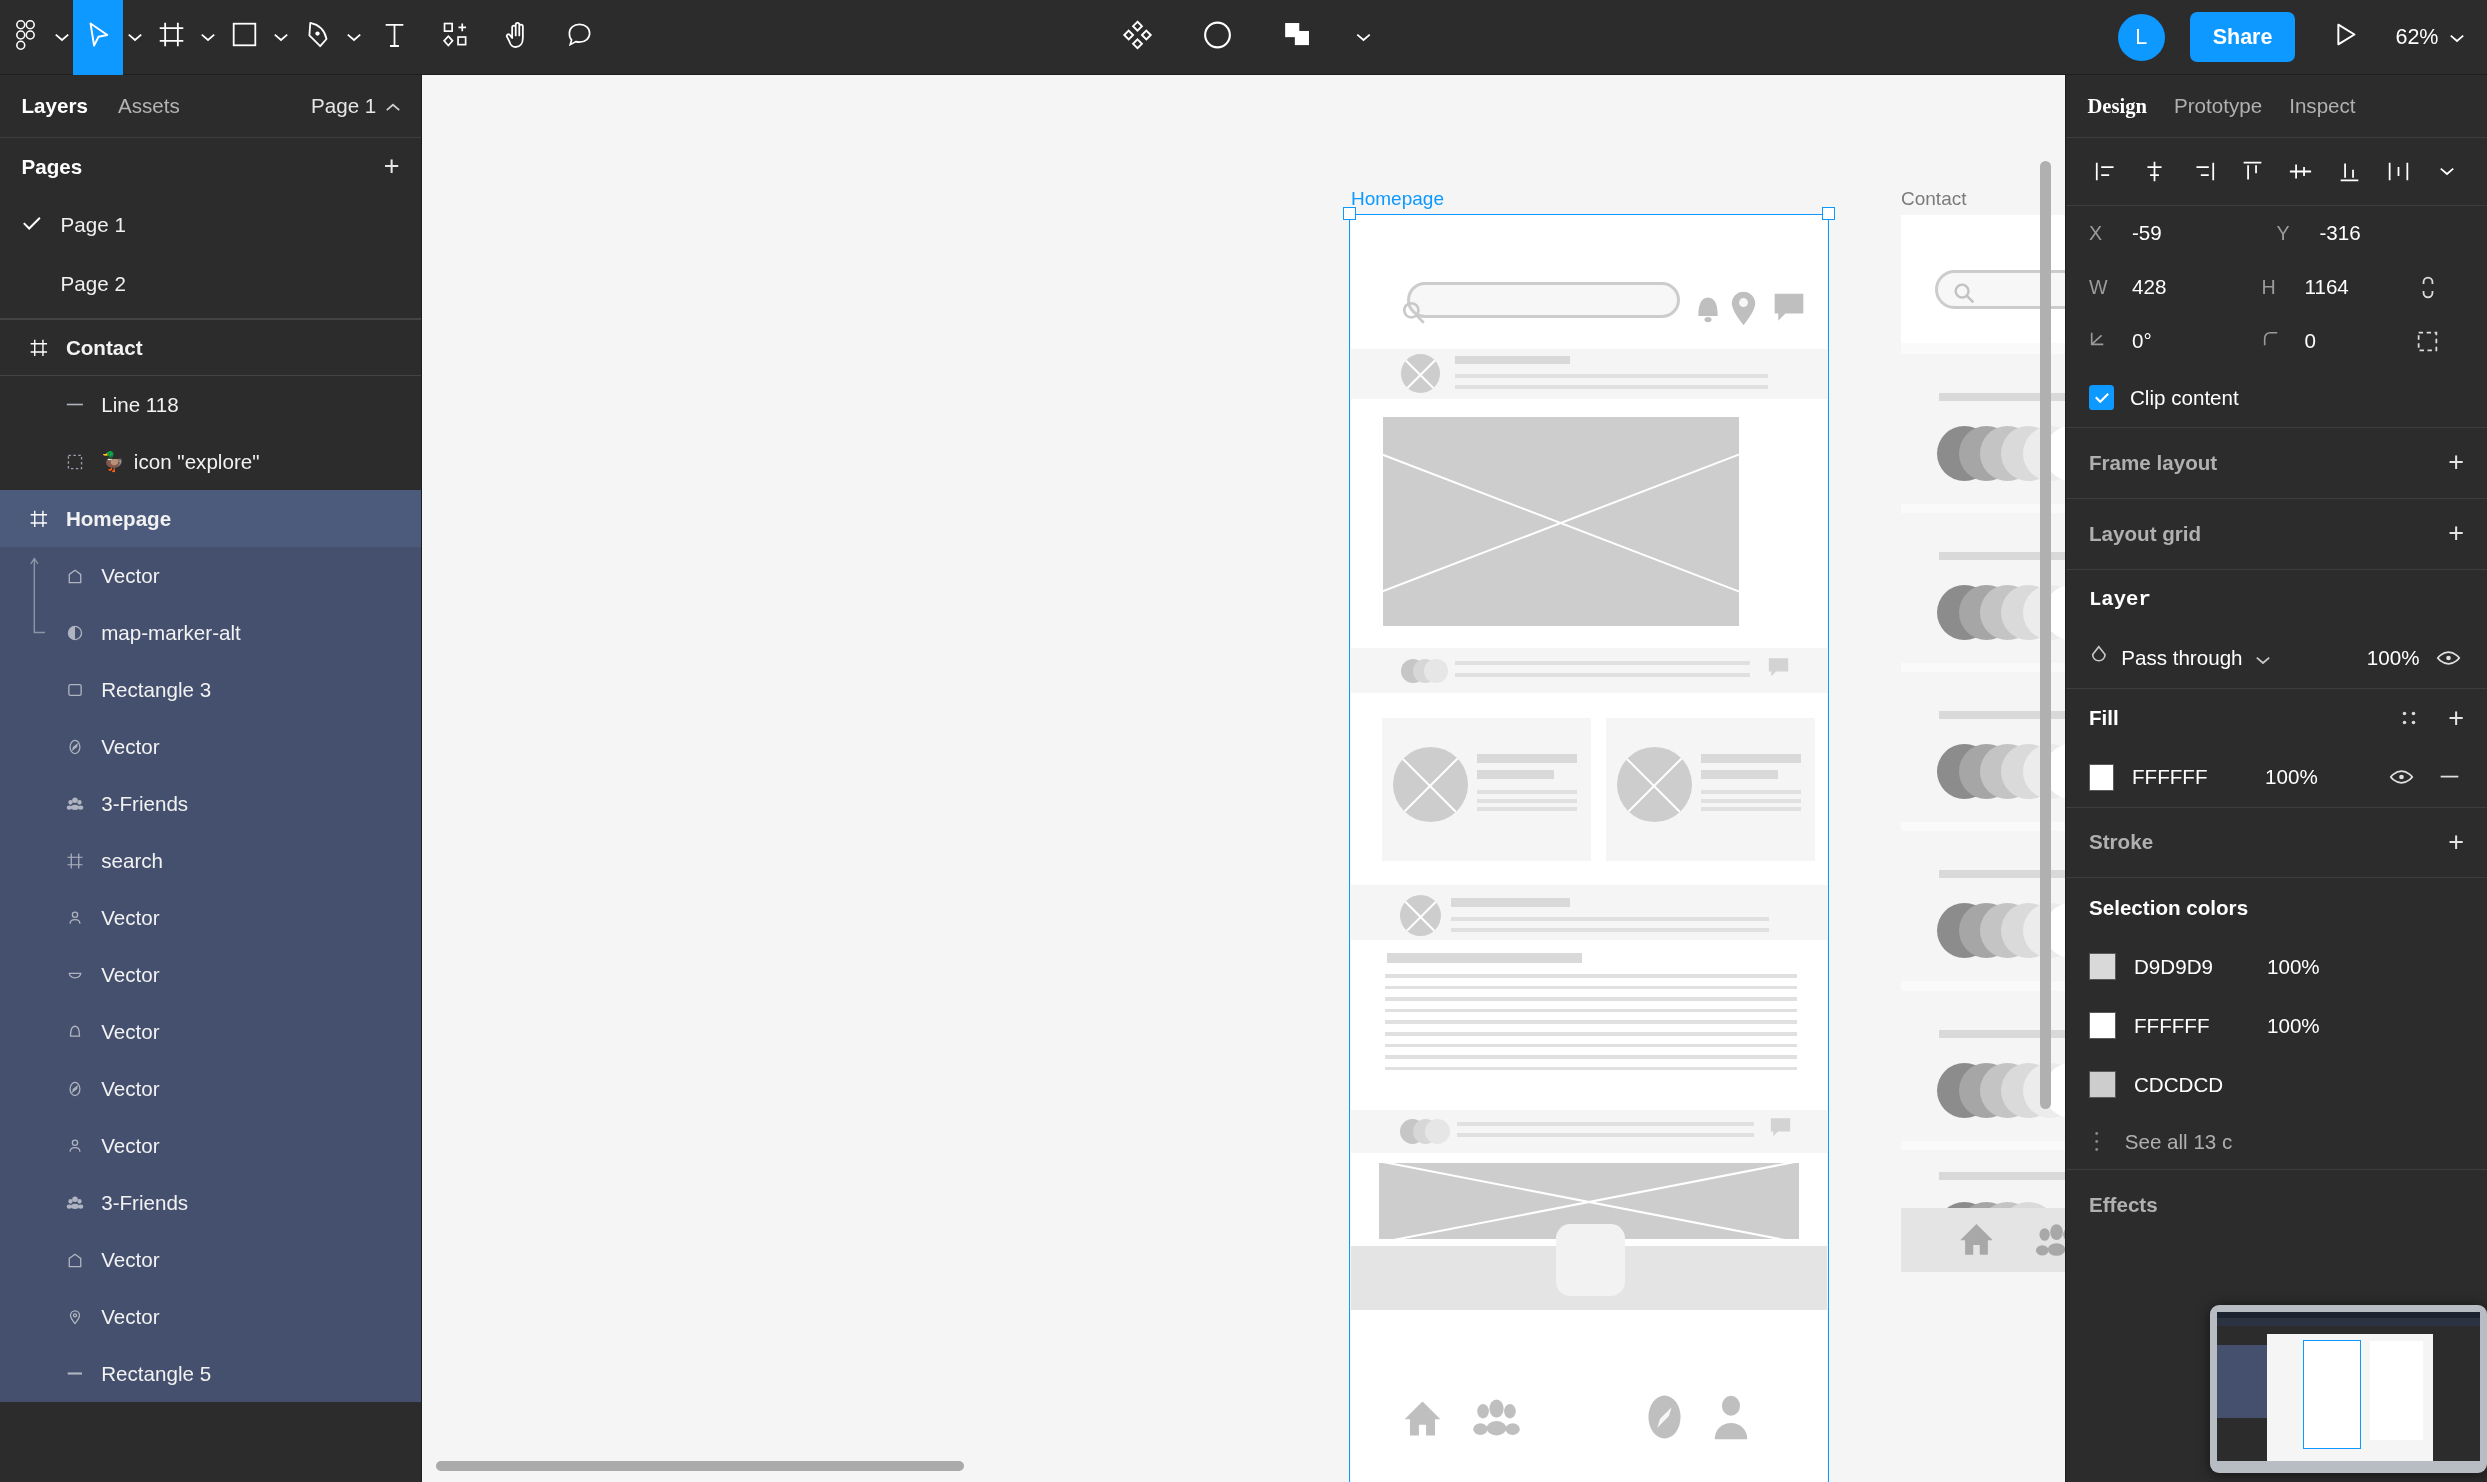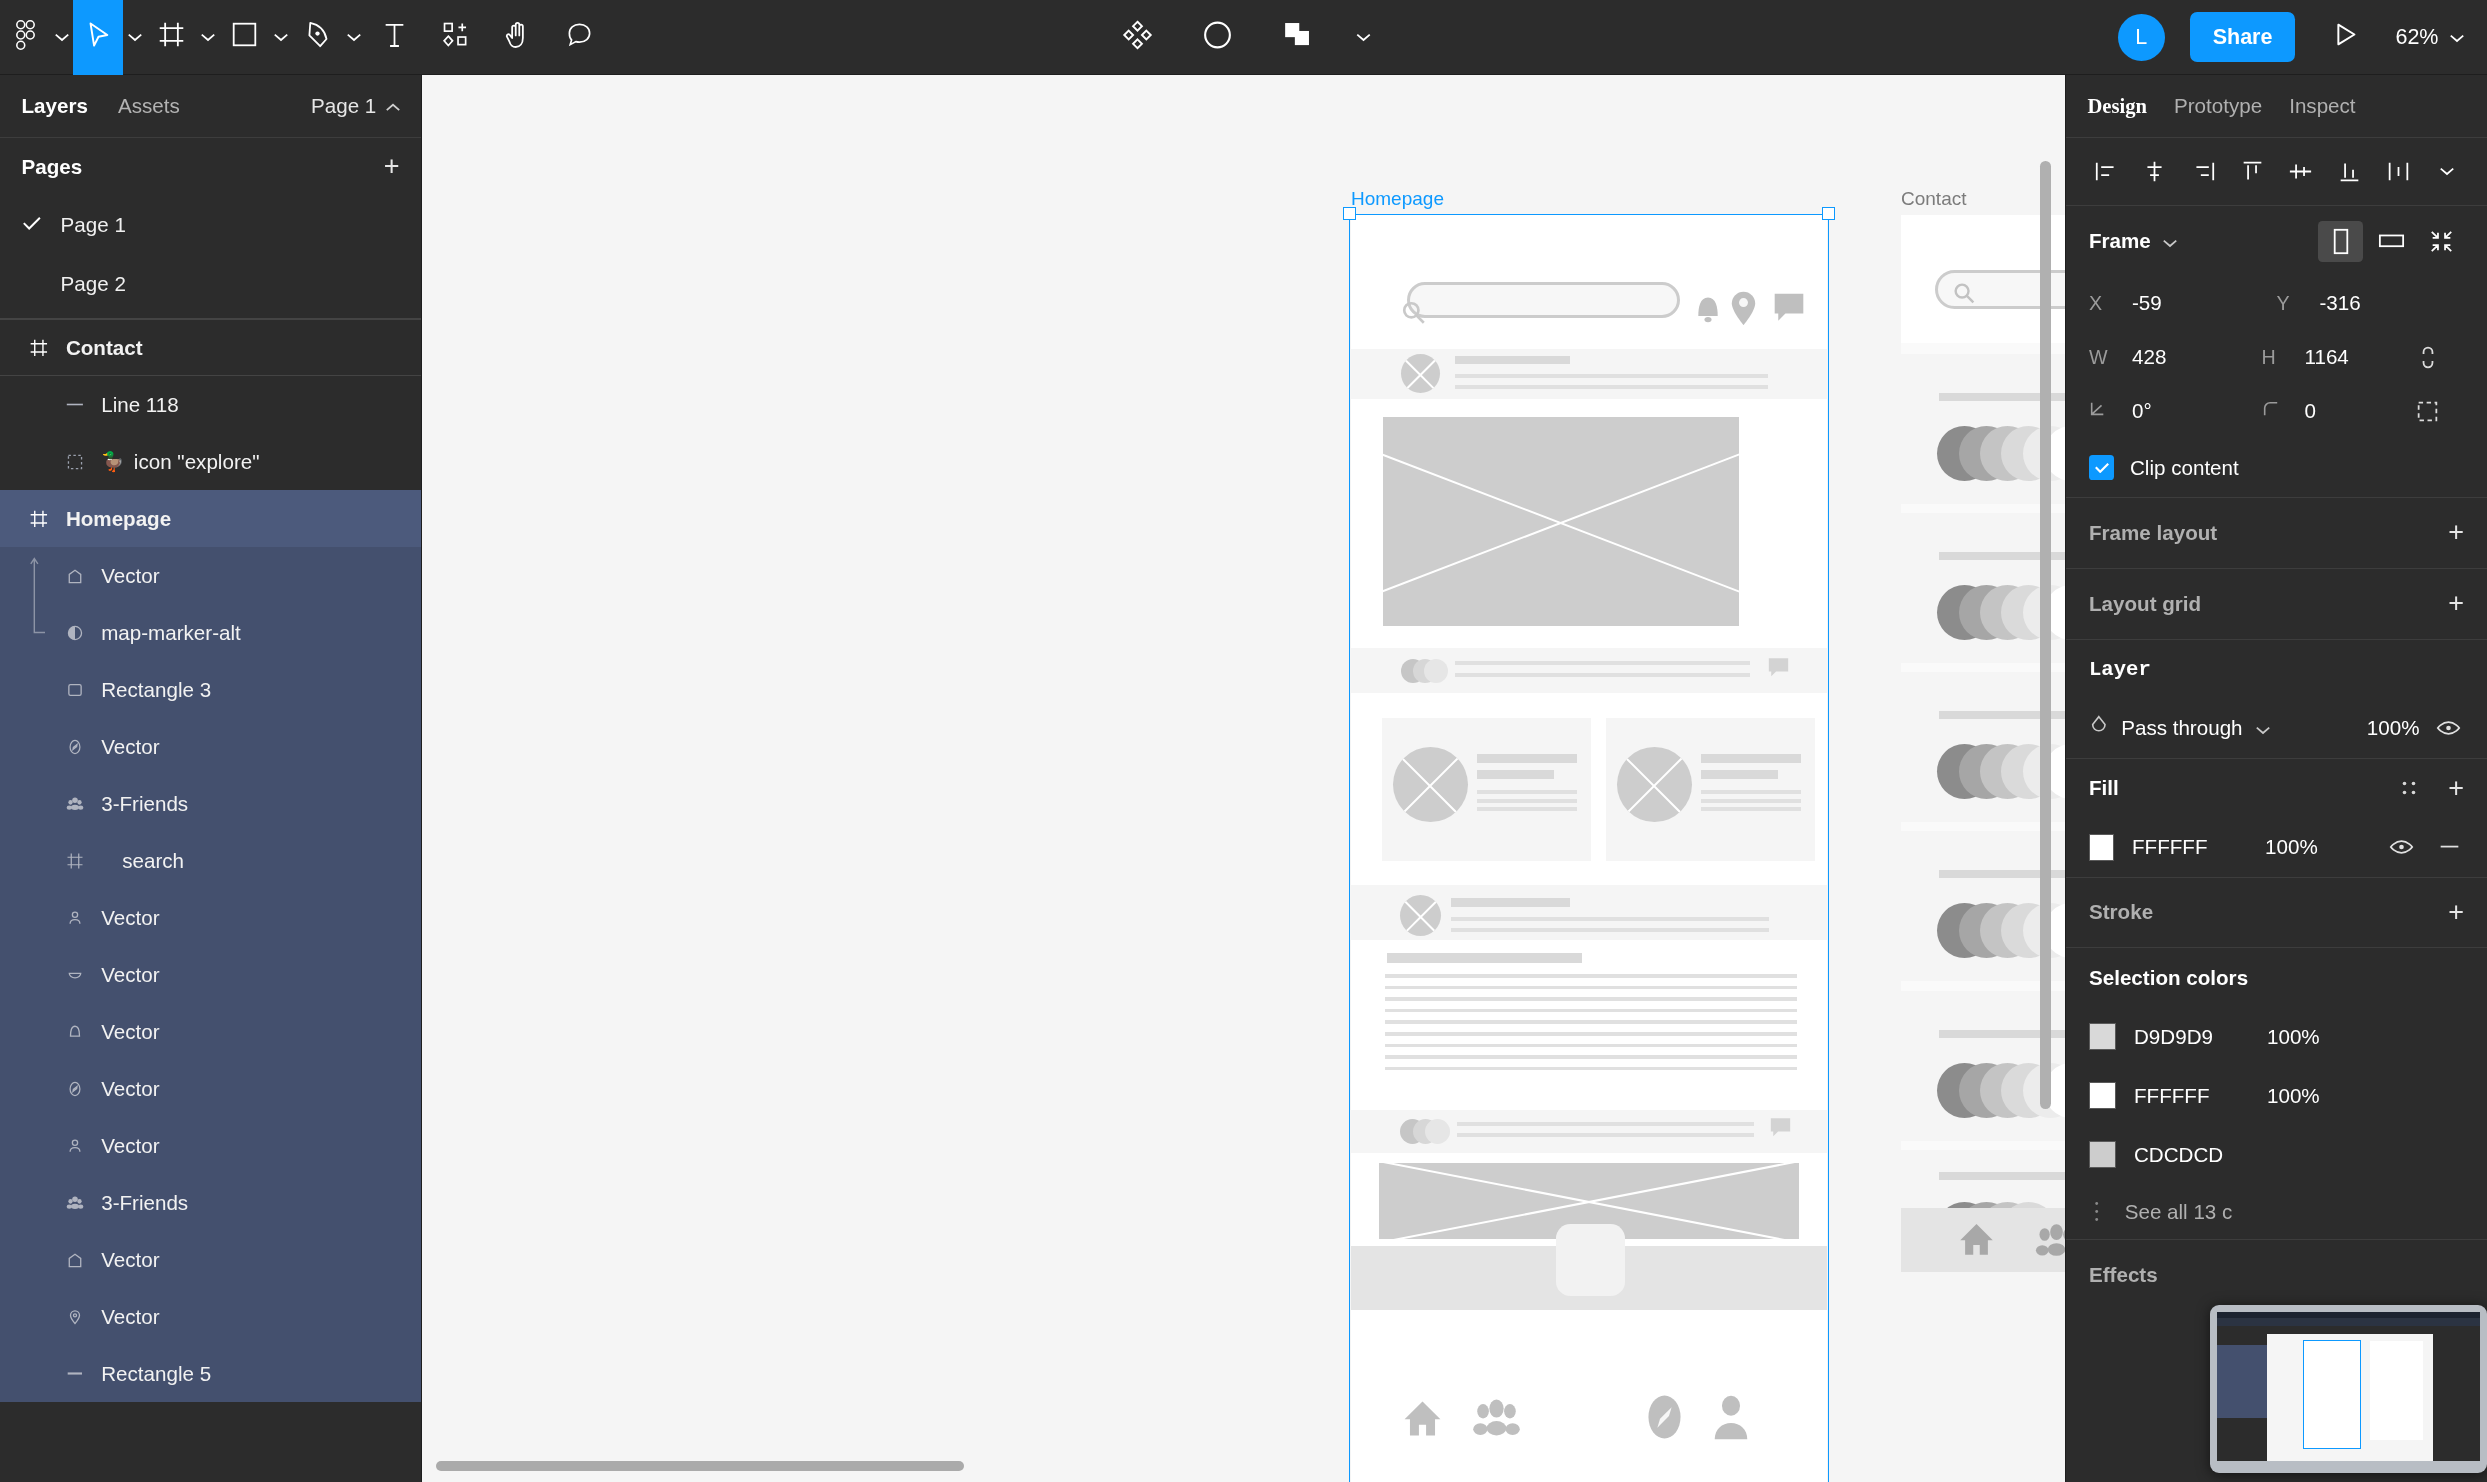--- a/index.html
+++ b/index.html
@@ -514,21 +514,21 @@
                 <ellipse cx="5.5" cy="9" rx="2.6" ry="3"></ellipse>
                 <ellipse cx="16.5" cy="9" rx="2.6" ry="3"></ellipse>
               <ellipse cx="11" cy="15" rx="5" ry="3.2"></ellipse>
                 <ellipse cx="4" cy="15.5" rx="3.2" ry="2.6"></ellipse>
                 <ellipse cx="18" cy="15.5" rx="3.2" ry="2.6"></ellipse>
             </svg>
           </span>
           <span class="l-label">3-Friends</span>
         </div>
 
-        <div class="layer-row selected" style="padding-left:55px;gap:21px;">
+        <div class="layer-row selected" style="padding-left:55px;">
           <span class="l-icon">
             <svg width="18" height="18" viewBox="0 0 24 24" fill="none" stroke="#b0b4c0" stroke-width="1.6">
                 <path d="M7 2v20M17 2v20M2 7h20M2 17h20"></path>
               </svg>
           </span>
           <span class="l-label">search</span>
         </div>
 
         <div class="layer-row selected" style="padding-left:55px;">
           <span class="l-icon">
@@ -887,47 +887,20 @@
             </svg>
         </span>
         <span class="align-btn">
           <svg width="18" height="10.7" viewBox="0 0 20 12" fill="none" stroke="#fff" stroke-width="2">
               <path d="M3 3l7 6 7-6"></path>
             </svg>
         </span>
       </div>
 
       <div class="sect">
-        <div class="sect-hd">
-          <span style="display:flex;align-items:center;gap:10.7px;">
-            <span class="t">Frame</span>
-            <span>
-              <svg width="16" height="9.8" viewBox="0 0 18 11" fill="none" stroke="#c9c9c9" stroke-width="2">
-                  <path d="M2 3l7 6 7-6"></path>
-                </svg>
-            </span>
-          </span>
-          <span class="frame-toggles">
-            <span class="ft-btn on">
-              <svg width="18" height="27" viewBox="0 0 20 30" fill="none" stroke="#fff" stroke-width="2">
-                  <rect x="3" y="2" width="14" height="26"></rect>
-                </svg>
-            </span>
-            <span class="ft-btn">
-              <svg width="27" height="19.7" viewBox="0 0 30 22" fill="none" stroke="#fff" stroke-width="2">
-                  <rect x="2" y="5" width="26" height="12"></rect>
-                </svg>
-            </span>
-            <span class="ft-btn">
-              <svg width="23" height="23" viewBox="0 0 26 26" fill="none" stroke="#fff" stroke-width="2">
-                <path d="M2 2l7 7M9 3v6H3M24 2l-7 7M17 3v6h6M2 24l7-7M9 23v-6H3M24 24l-7-7M17 23v-6h6"></path>
-              </svg>
-            </span>
-          </span>
-        </div>
 
         <div class="prop-row">
           <span class="prop-cell">
             <span class="prop-key">X</span>
             <span class="prop-val">-59</span>
           </span>
           <span class="prop-cell">
             <span class="prop-key">Y</span>
             <span class="prop-val">-316</span>
           </span>

